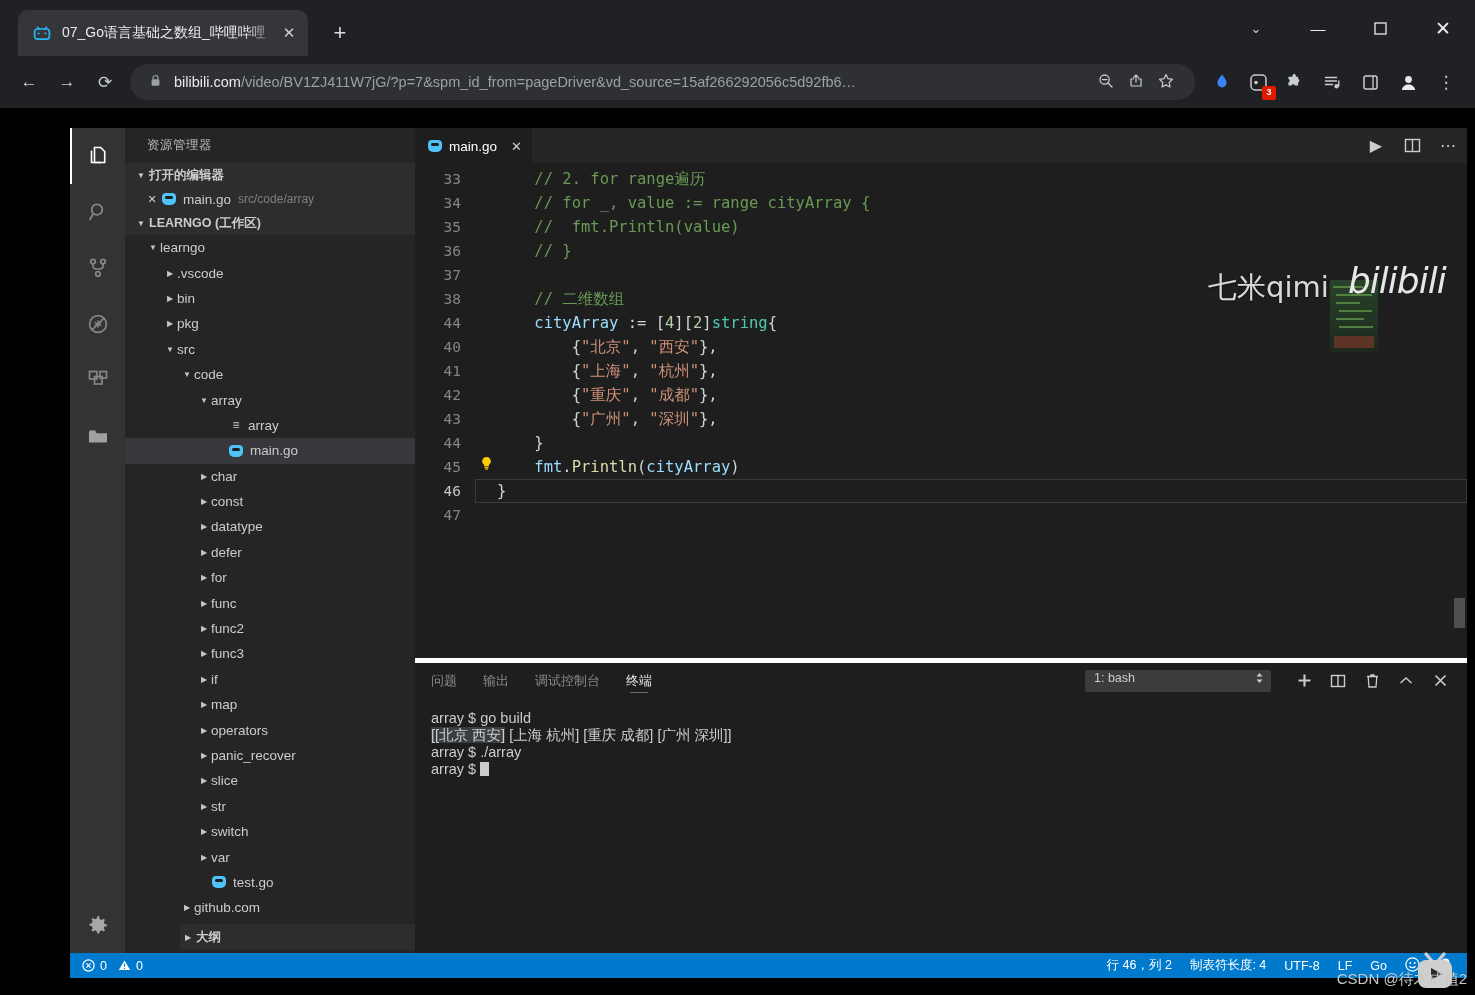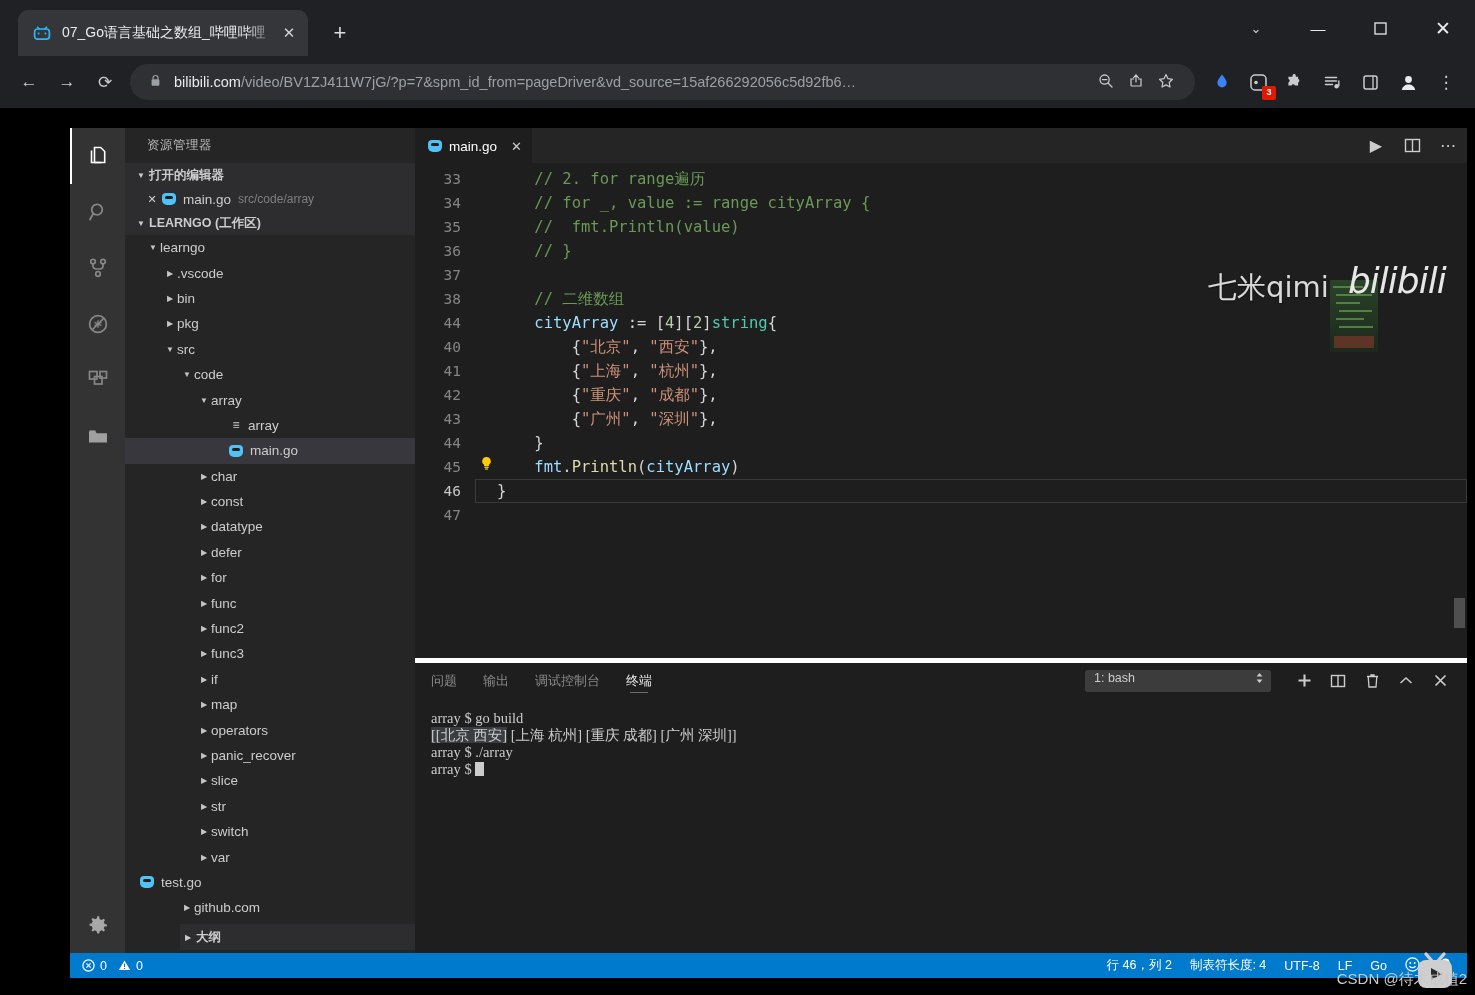--- a/index.html
+++ b/index.html
@@ -188,21 +188,21 @@
   .panel-actions { position:absolute; right:10px; top:0; height:35px; display:flex; align-items:center; gap: 0;}
   .term-select {
     width: 186px; height: 22px; background:#3c3c3c; border:1px solid #3c3c3c; border-radius:2px;
     color:#cccccc; font-size:12.5px; display:flex; align-items:flex-start; padding: 0 6px 0 8px;
     margin-right: 16px;
   }
   .term-select .caret { margin-left:auto; font-size: 9px; line-height: 9px; color:#cccccc; text-align:center;}
   .pa { width: 34px; height:35px; display:flex; align-items:center; justify-content:center;
         color:#cccccc; font-size:16px; }
   .terminal {
-    padding: 12px 0 0 16px; font-family: Liberation Serif, serif;
+    padding: 12px 0 0 16px; font-family: Liberation Sans, sans-serif;
     font-size: 14.5px; line-height: 17px; color: #cccccc;
   }
   .tline { white-space: pre; height: 17px; }
   .tsel { background: #3a3d41; }
   .tcursor { display:inline-block; width:9px; height:14px; background:#cccccc; vertical-align:-2px; }
 
   
   .ed-scroll { position:absolute; right:0; top:35px; width: 14px; height: 495px; }
   .ed-scroll .thumb { position:absolute; left:1px; top: 435px; width: 11px; height: 30px; background:#4f4f4f; }
 
@@ -518,21 +518,21 @@
               <span>str</span>
             </div>
             <div class="tree-row" style="padding-left: 72px;">
               <span class="tree-arrow">▶</span>
               <span>switch</span>
             </div>
             <div class="tree-row" style="padding-left: 72px;">
               <span class="tree-arrow">▶</span>
               <span>var</span>
             </div>
-            <div class="tree-row" style="">
+            <div class="tree-row" style="padding-left: 72px;">
               <span class="tree-arrow none">▶</span>
               <span class="go-icon"></span>
               <span>test.go</span>
             </div>
             <div class="tree-row" style="padding-left: 55px;">
               <span class="tree-arrow">▶</span>
               <span>github.com</span>
             </div>
           </div>
 

